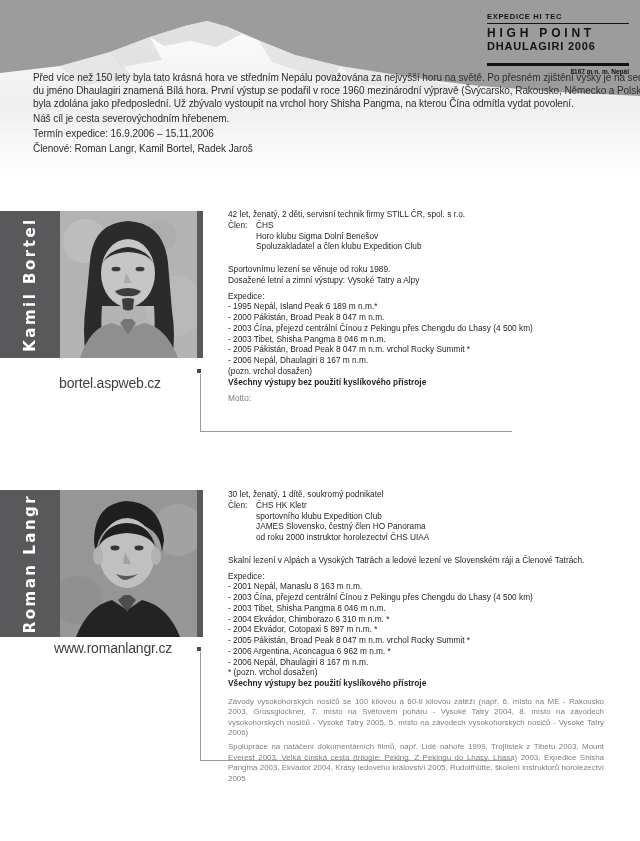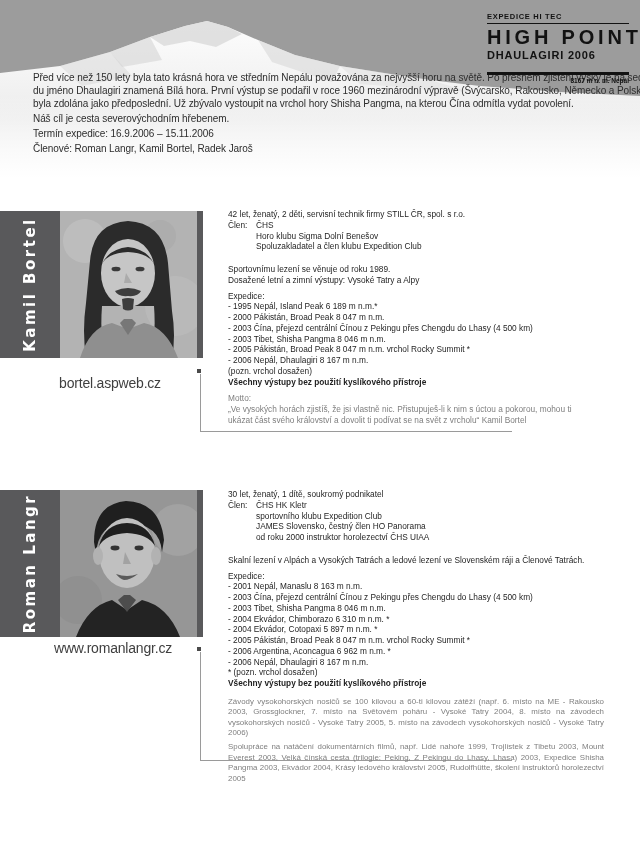--- a/index.html
+++ b/index.html
@@ -7,21 +7,21 @@
     position:relative; width:640px; height:841px; margin:0 auto;
     background:#ffffff; overflow:hidden;
     font-family:"Liberation Sans", sans-serif;
     text-decoration:underline;
   }
   
   .hero { position:absolute; left:0; top:0; width:640px; height:200px; }
   .hero svg { display:block; }
   .logo { position:absolute; top:12px; right:11px; width:142px; color:#121212; z-index:3; }
   .logo-top { font-size:7.5px; font-weight:bold; letter-spacing:0.7px; padding-bottom:2px; border-bottom:1.5px solid #121212; white-space:nowrap; }
-  .logo-main { font-size:20px; font-weight:bold; letter-spacing:3.8px; margin-top:2px; white-space:nowrap; }
+  .logo-main { font-size:12px; font-weight:bold; letter-spacing:3.8px; margin-top:2px; white-space:nowrap; }
   .logo-sub { font-size:11px; font-weight:bold; letter-spacing:0.8px; padding-bottom:11px; border-bottom:3px solid #121212; white-space:nowrap; }
   .logo-note { font-size:6.5px; font-weight:bold; text-align:right; margin-top:2px; }
   
   .intro { position:absolute; left:33px; top:71px; width:600px; z-index:2;
            color:#2d2d2d; font-size:10px; line-height:13px; letter-spacing:-0.08px; }
   .intro p { margin:0 0 2px 0; white-space:pre; }
   
   .card { position:absolute; left:0; width:203px; height:147px; background:#59595b; }
   .card-kamil { top:211px; }
   .card-roman { top:490px; }
@@ -152,21 +152,20 @@
     <div class="exp-heading">Expedice:</div>
     <div class="pre">- 1995 Nepál, Island Peak 6 189 m n.m.*
 - 2000 Pákistán, Broad Peak 8 047 m n.m.
 - 2003 Čína, přejezd centrální Čínou z Pekingu přes Chengdu do Lhasy (4 500 km)
 - 2003 Tibet, Shisha Pangma 8 046 m n.m.
 - 2005 Pákistán, Broad Peak 8 047 m n.m. vrchol Rocky Summit *
 - 2006 Nepál, Dhaulagiri 8 167 m n.m.</div>
     <div>(pozn. vrchol dosažen)</div>
     <div class="no-oxygen">Všechny výstupy bez použití kyslíkového přístroje</div>
     <div class="gray motto-label">Motto:</div>
-    <div class="gray motto-text">„Ve vysokých horách zjistíš, že jsi vlastně nic. Přistupuješ-li k nim s úctou a pokorou, mohou ti ukázat část svého království a dovolit ti podívat se na svět z vrcholu“ Kamil Bortel</div>
   </div>
 
   <div class="card card-roman">
     <div class="name-rail">
       <div class="name-text">Roman Langr</div>
     </div>
     <div class="photo">
       <svg width="137" height="147" viewBox="0 0 137 147">
         <rect width="137" height="147" fill="#969696"></rect>
         <circle cx="118" cy="40" r="26" fill="#a6a6a6" opacity="0.7"></circle>

